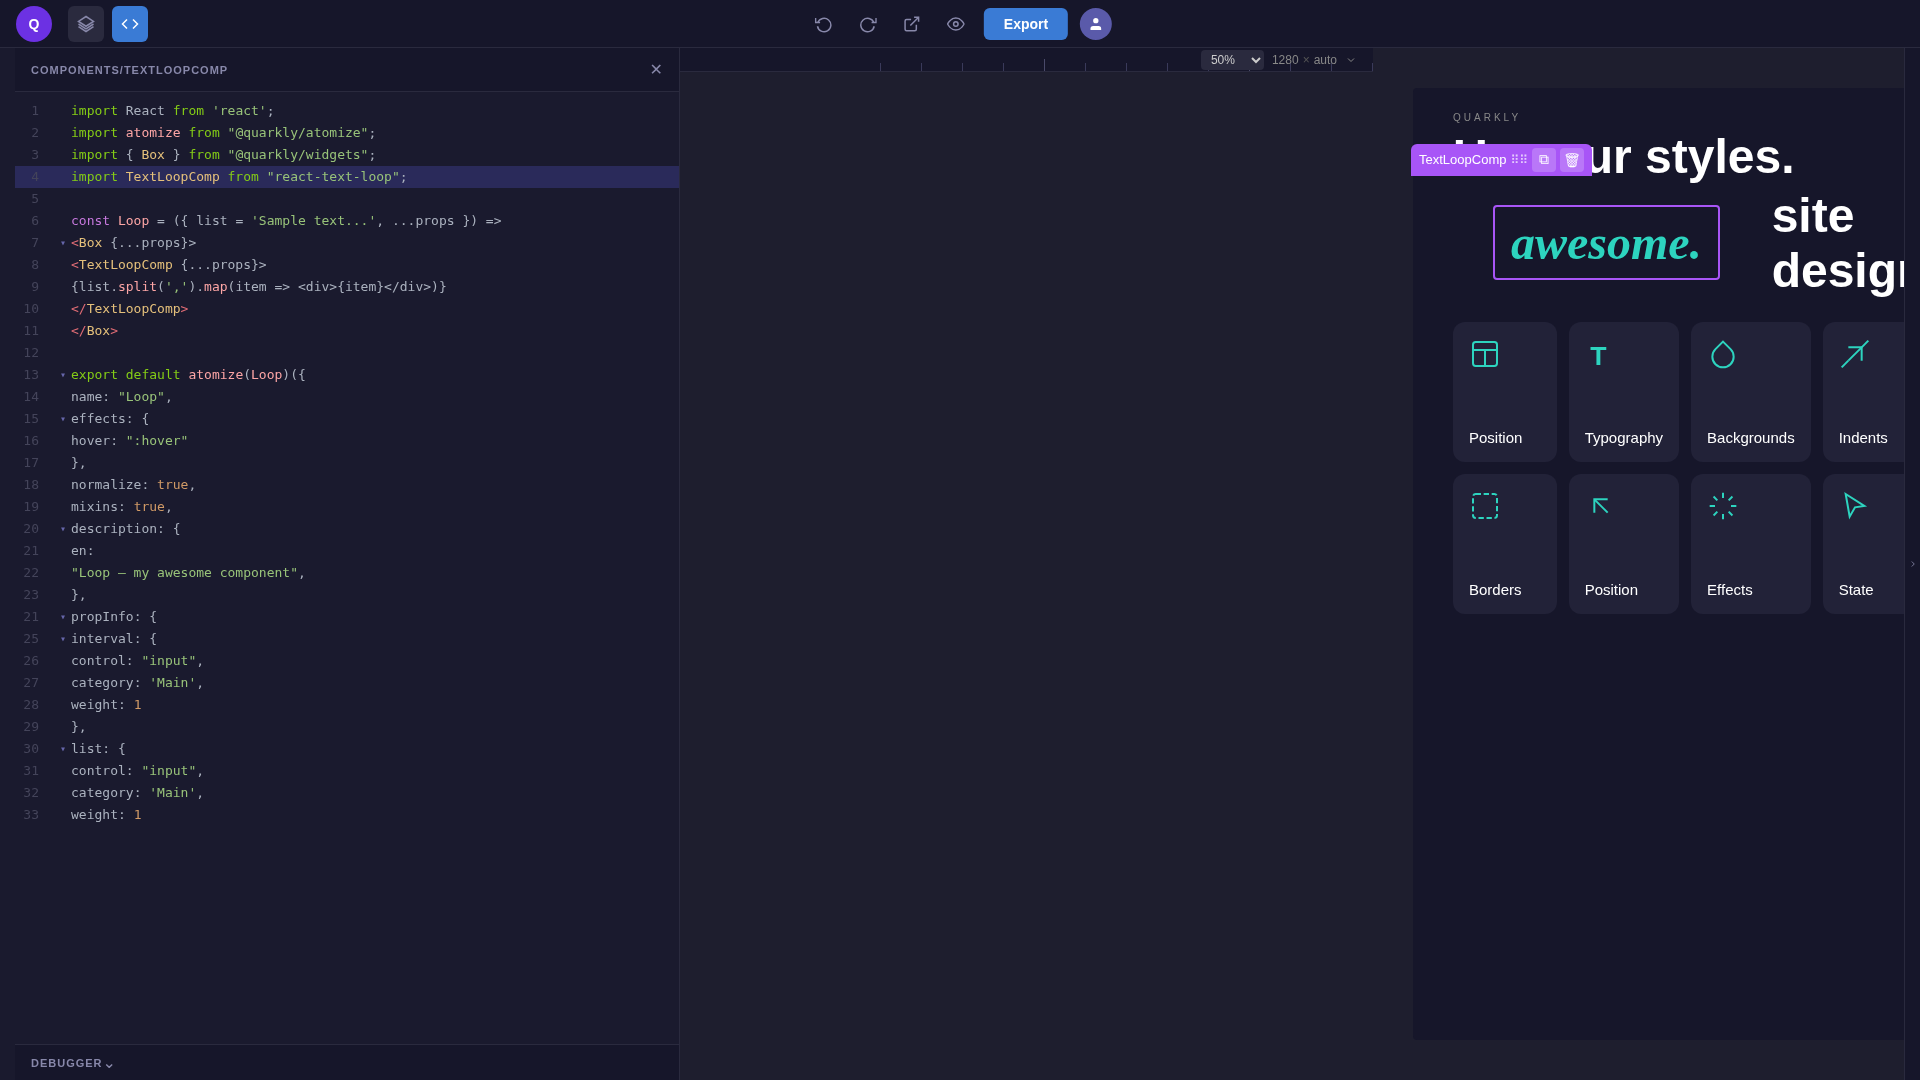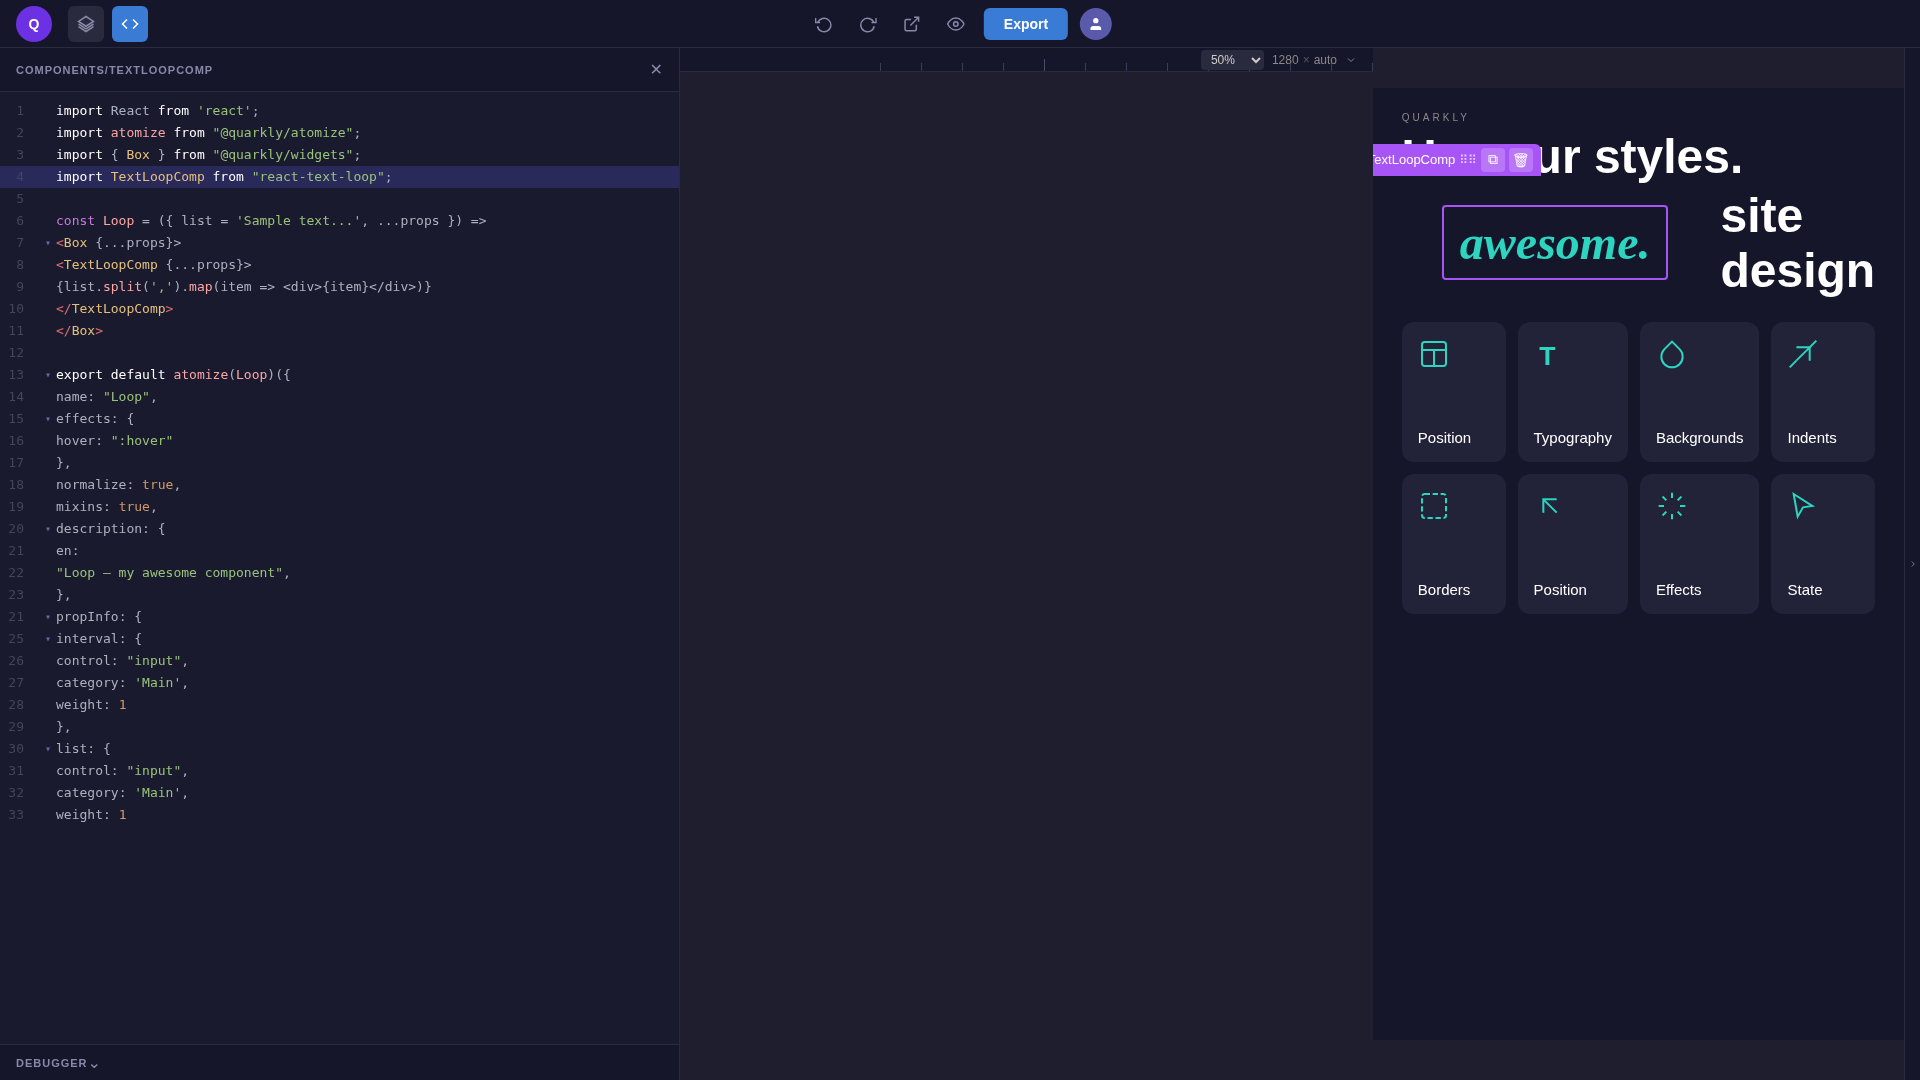--- a/index.html
+++ b/index.html
@@ -92,20 +92,21 @@
     }
 
     
     .code-panel {
       width: 680px;
       background: #1a1a2e;
       display: flex;
       flex-direction: column;
       border-right: 1px solid #2a2a3e;
       flex-shrink: 0;
+      padding-left: 15px;
     }
     .code-panel-header {
       height: 44px;
       background: #16162a;
       display: flex;
       align-items: center;
       padding: 0 16px;
       border-bottom: 1px solid #2a2a3e;
       justify-content: space-between;
     }
@@ -149,21 +150,21 @@
       flex: 1;
     }
     .line-toggle {
       width: 16px;
       color: #6666aa;
       font-size: 10px;
       display: flex; align-items: center; justify-content: center;
     }
 
     
-    .kw { color: #ffffff; text-align: right; }
+    .kw { color: #84cc16; text-align: right; }
     .kw2 { color: #c678dd; }
     .str { color: #98c379; }
     .fn { color: #fca5a5; }
     .cls { color: #e5c07b; }
     .prop { color: #abb2bf; }
     .bool { color: #d19a66; }
     .jsx { color: #e06c75; }
     .jsx-comp { color: #e5c07b; }
     .plain { color: #abb2bf; }
 
@@ -220,21 +221,21 @@
       color: #888;
       font-size: 12px;
       display: flex; align-items: center; gap: 4px;
     }
     .ruler-sep { color: #555; }
     .canvas-content {
       flex: 1;
       overflow: auto;
       position: relative;
       display: flex;
-      justify-content: center;
+      justify-content: flex-start;
       padding: 40px;
     }
     .canvas-page {
       background: #16162a;
       width: 640px;
       min-height: 600px;
       position: relative;
       border-radius: 4px;
     }
     .quarkly-label {

